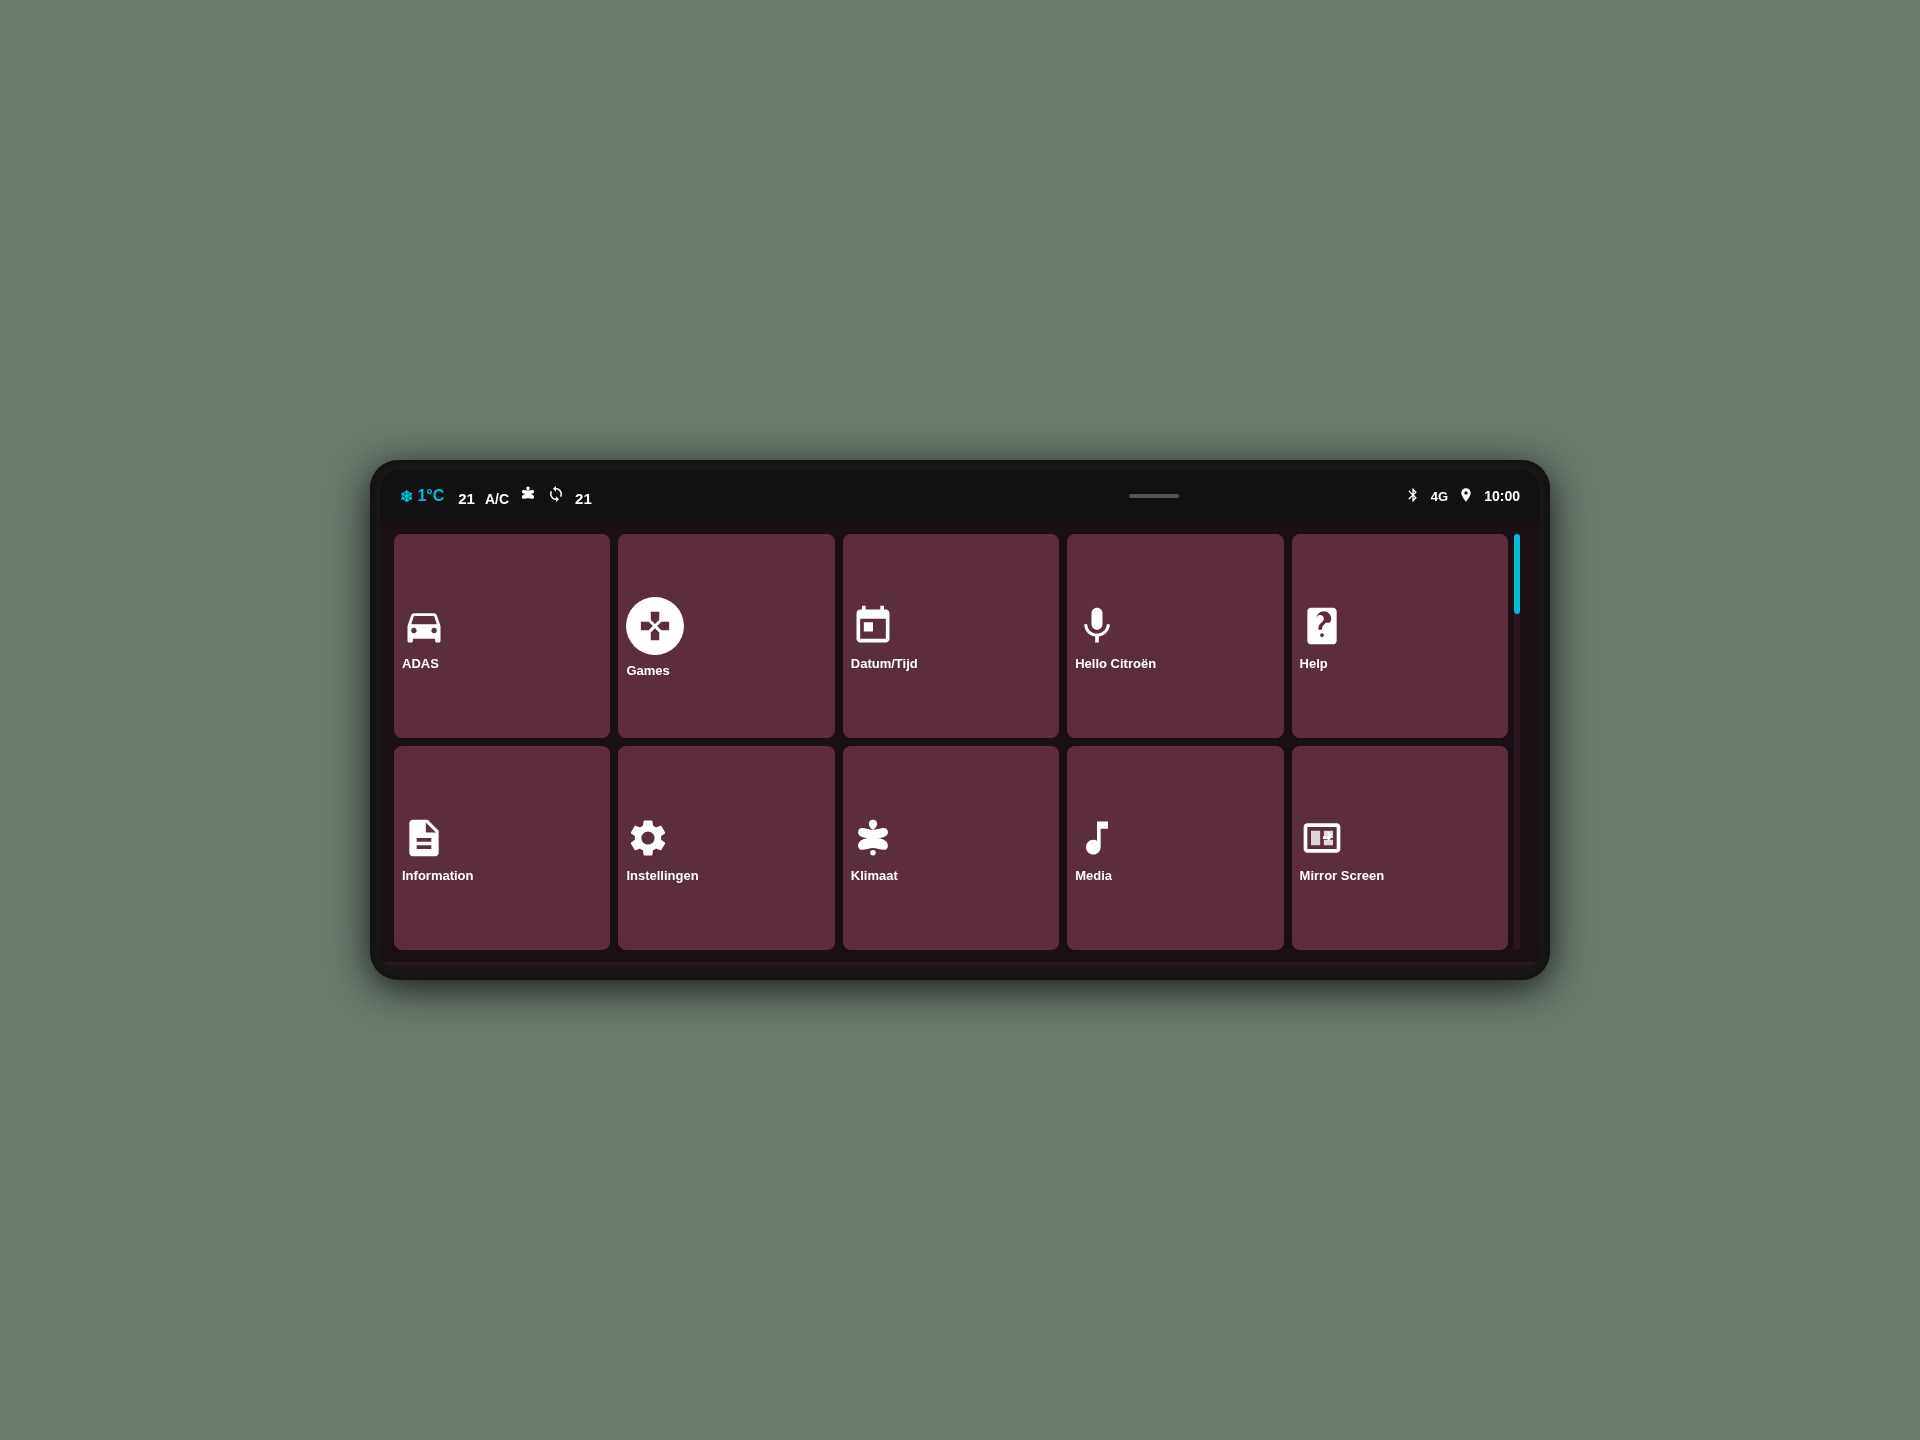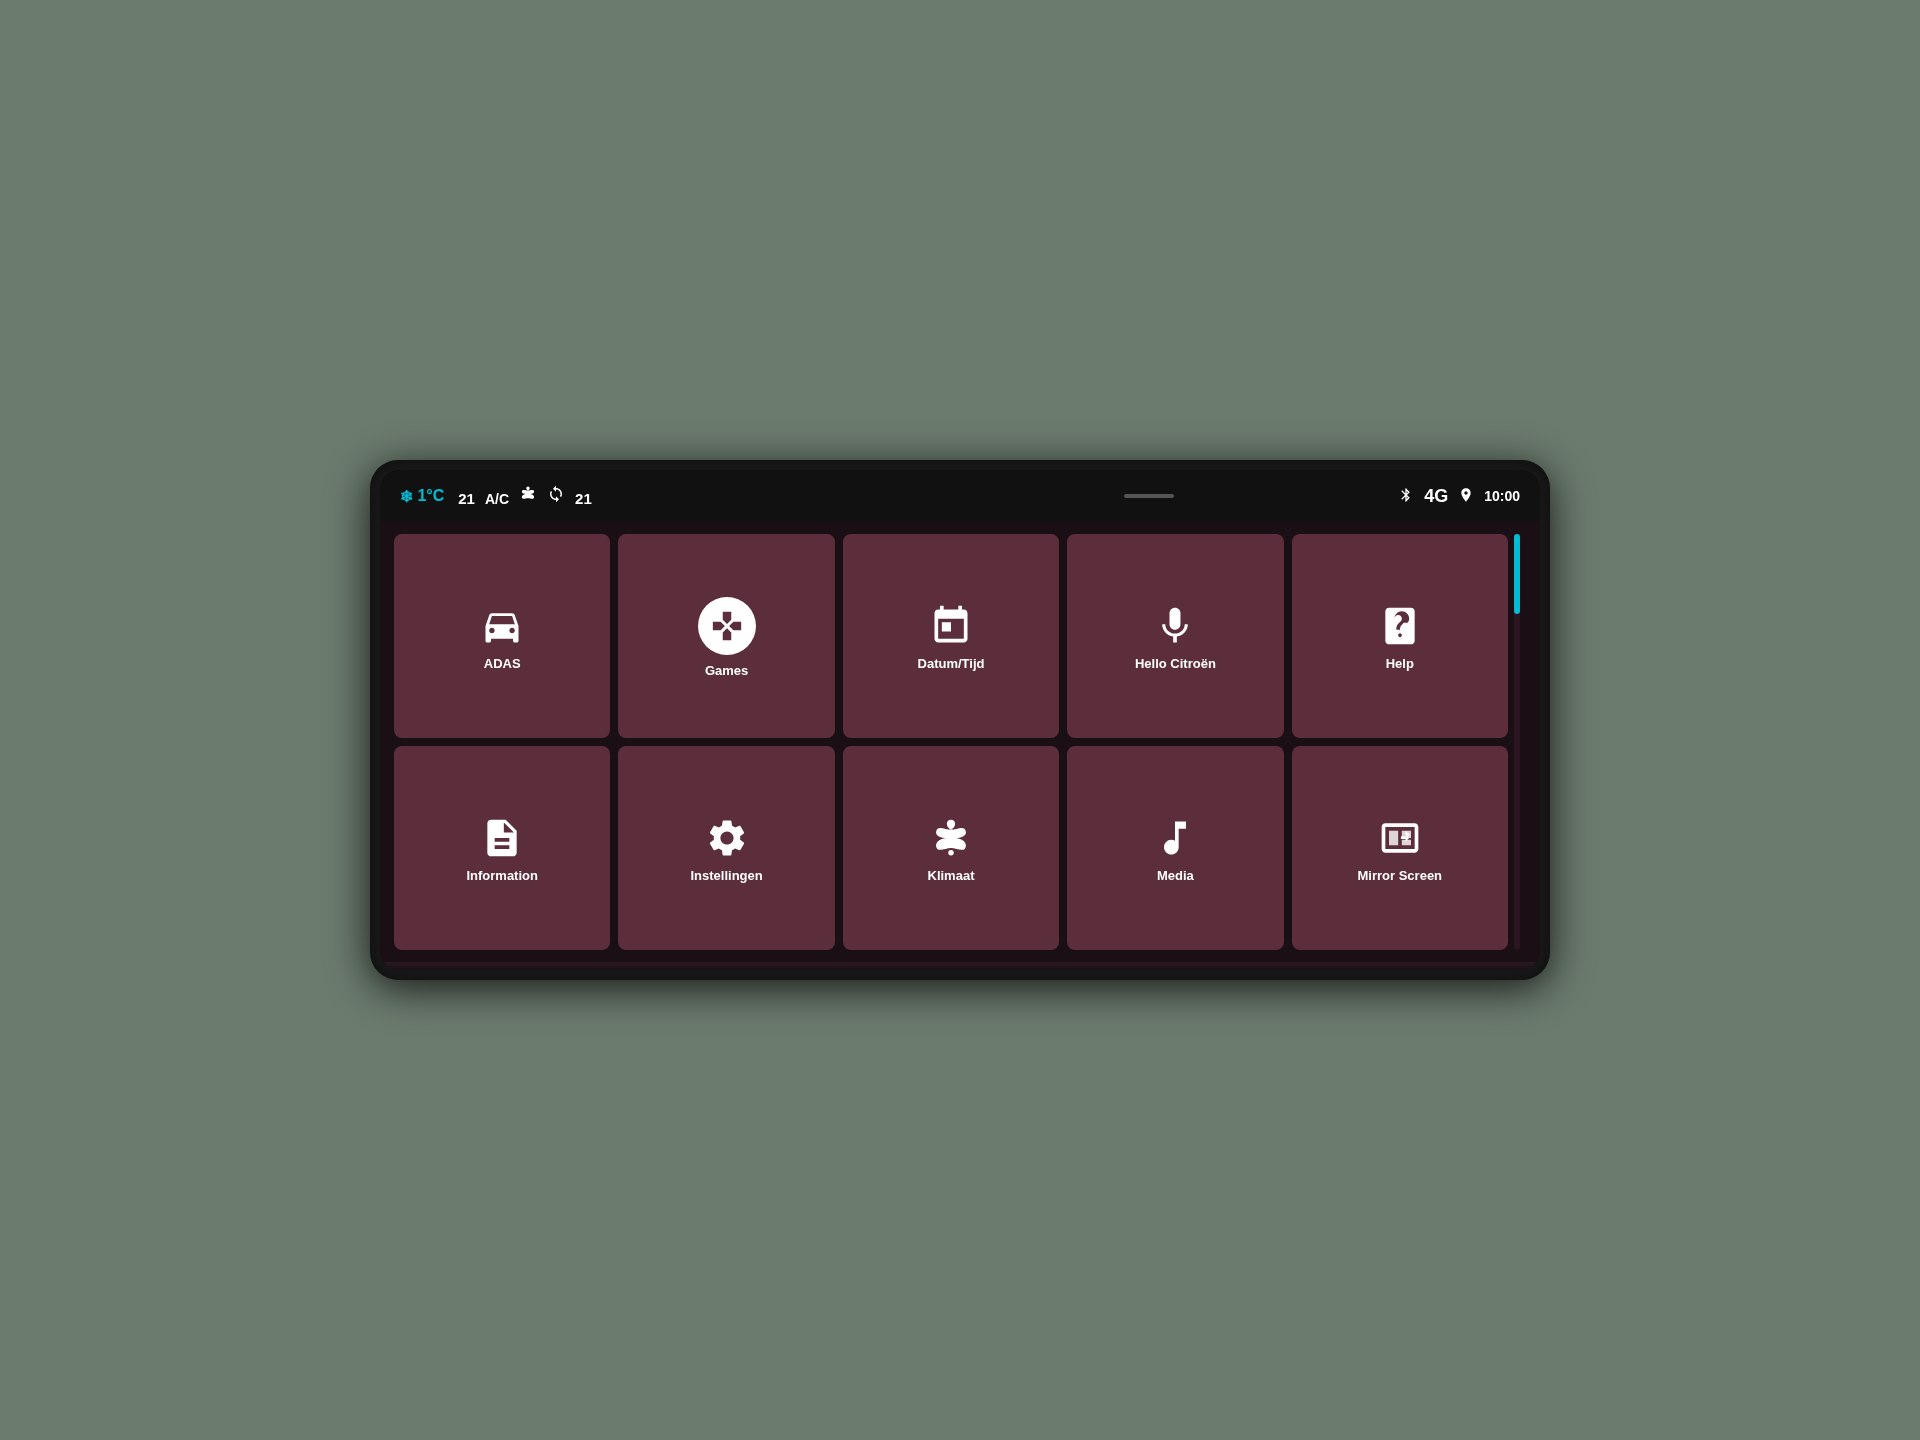--- a/index.html
+++ b/index.html
@@ -135,21 +135,21 @@
       grid-template-columns: repeat(5, 1fr);
       grid-template-rows: repeat(2, 1fr);
       gap: 8px;
     }
 
     .tile {
       background: #5c2d3a;
       border-radius: 8px;
       display: flex;
       flex-direction: column;
-      align-items: center;
+      align-items: flex-start;
       justify-content: center;
       cursor: pointer;
       padding: 14px 8px 10px;
       gap: 8px;
       transition: background 0.15s;
       position: relative;
     }
 
     .tile-icon {
       font-size: 36px;
@@ -231,21 +231,21 @@
       </div>
       <div class="status-center">
         <div class="scroll-indicator"></div>
       </div>
       <div class="status-right">
         <span>
           <svg width="16" height="16" viewBox="0 0 24 24" fill="white">
             <path d="M17.71 7.71L12 2h-1v7.59L6.41 5 5 6.41 10.59 12 5 17.59 6.41 19 11 14.41V22h1l5.71-5.71-4.3-4.29 4.3-4.29zM13 5.83l1.88 1.88L13 9.59V5.83zm1.88 10.46L13 18.17v-3.76l1.88 1.88z"></path>
           </svg>
         </span>
-        <span style="font-size:18px;font-weight:bold;color:#fff;">4G</span>
+        <span style="font-size:13px;font-weight:bold;color:#fff;">4G</span>
         <span>
           <svg width="16" height="16" viewBox="0 0 24 24" fill="white">
             <path d="M12 2C8.13 2 5 5.13 5 9c0 5.25 7 13 7 13s7-7.75 7-13c0-3.87-3.13-7-7-7zm0 9.5c-1.38 0-2.5-1.12-2.5-2.5s1.12-2.5 2.5-2.5 2.5 1.12 2.5 2.5-1.12 2.5-2.5 2.5z"></path>
           </svg>
         </span>
         <span class="time-display">10:00</span>
       </div>
     </div>
 
     <div class="main-content">

